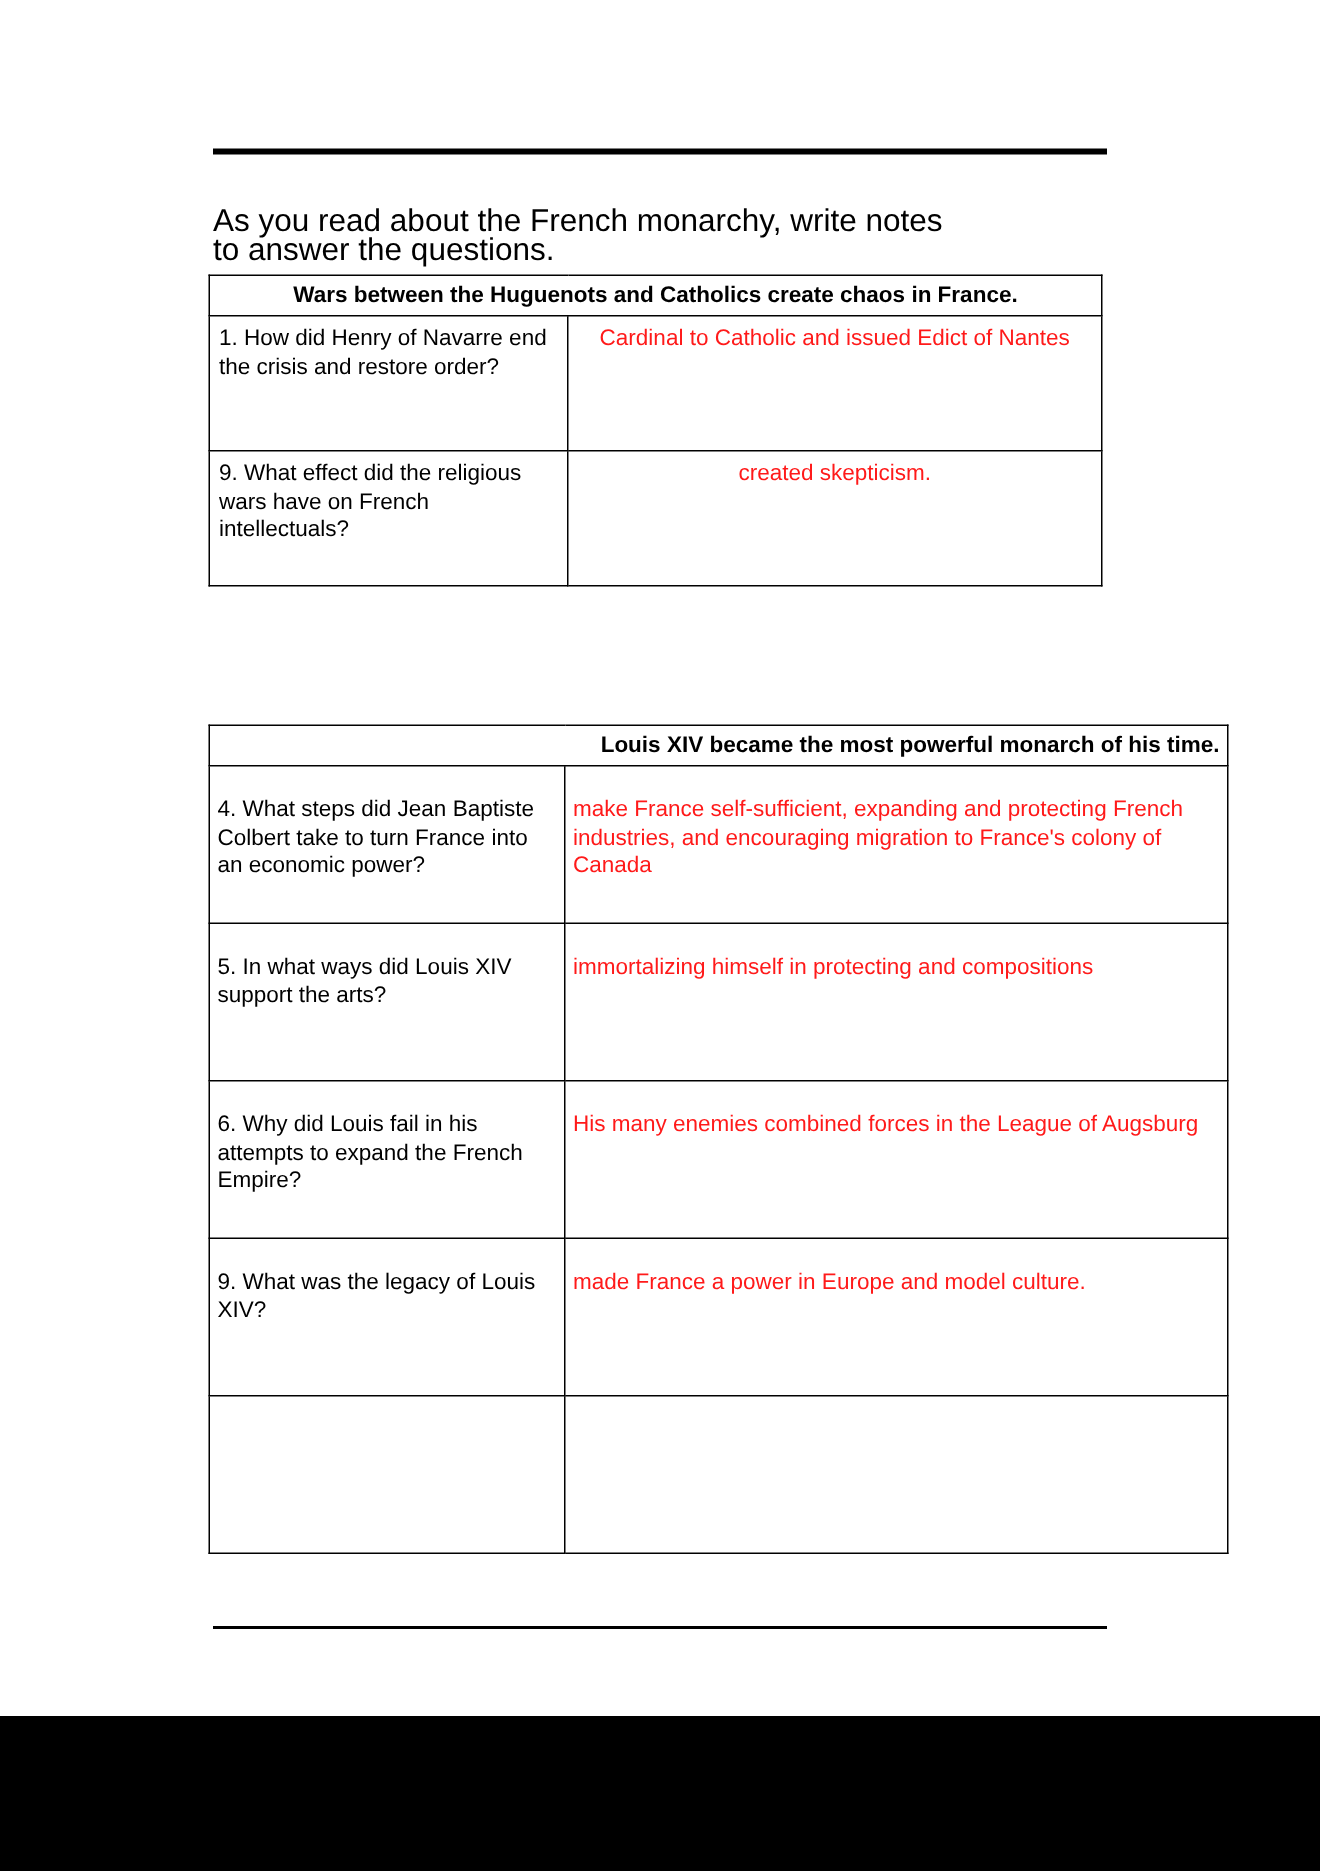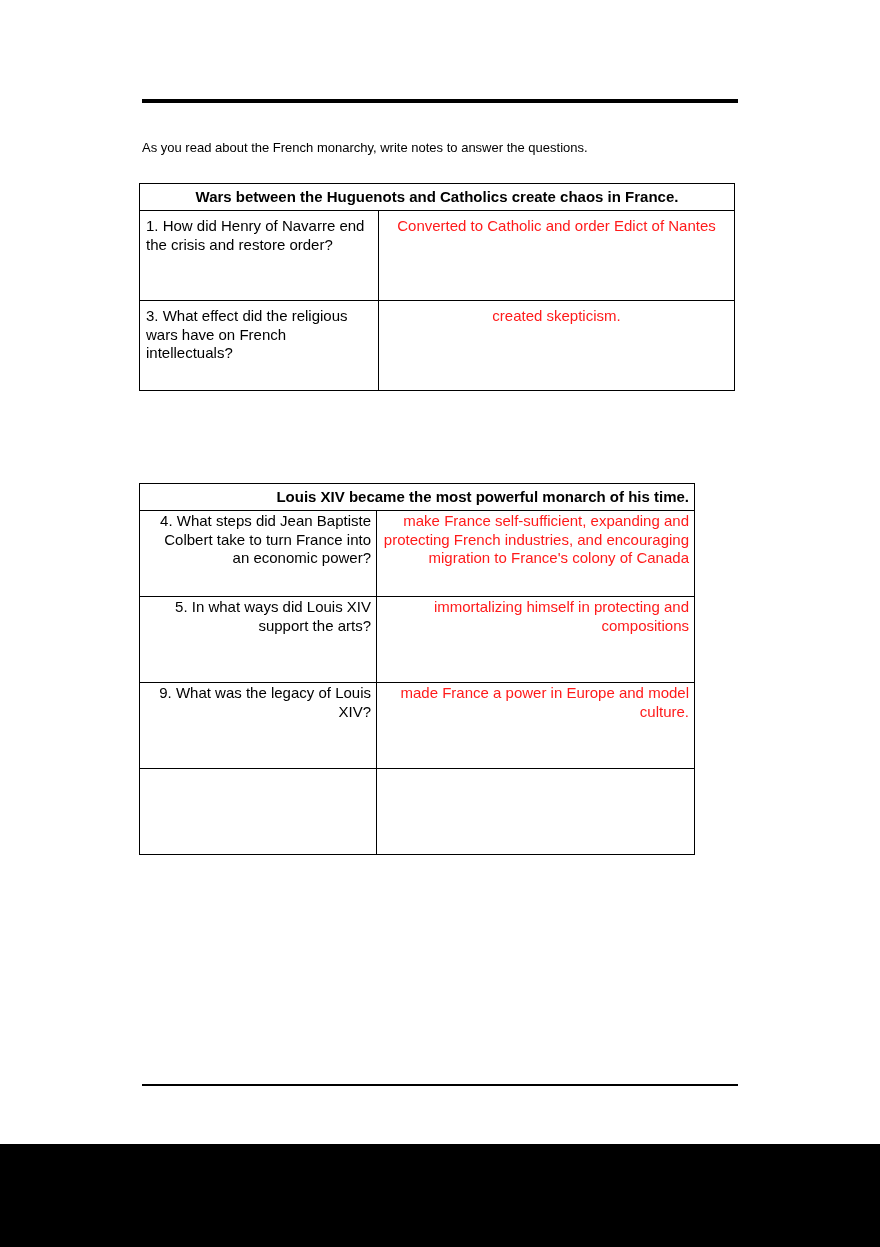--- a/index.html
+++ b/index.html
@@ -1,32 +1,32 @@
 <!DOCTYPE html>
 <html><head>
 <meta charset="utf-8">
 <style>
   html, body { margin:0; padding:0; }
   body { width:880px; height:1247px; background:#ffffff; position:relative; overflow:hidden;
          font-family:"Liberation Sans", sans-serif; color:#000; }
   .rule { position:absolute; background:#000; }
   .rule.top { left:142px; top:99px; width:596px; height:4px; }
   .rule.bottom { left:142px; top:1084px; width:596px; height:2px; }
-  .intro { position:absolute; left:142px; top:138px; width:500px; font-size:13px; line-height:19px; }
+  .intro { position:absolute; left:142px; top:138px; width:500px; font-size:21px; line-height:19px; }
   table.notes { position:absolute; border-collapse:collapse; table-layout:fixed; }
   table.notes td, table.notes th { border:1.5px solid #000; vertical-align:top; font-size:15px; line-height:18.5px; }
   table.notes th { font-weight:bold; height:26px; padding:0 5px; vertical-align:middle;margin-top:48px; }
   #t1 { left:139px; top:183px; width:596px; }
   #t1 th { text-align:center; }
   #t1 td { height:83px; padding:6px 6px 0 6px; }
   #t1 td.q { }
   #t1 td.a { text-align:center; }
-  #t2 { left:139px; top:483px; width:556px; }
+  #t2 { left:139px; top:483px; width:680px; }
   #t2 th { text-align:right; }
-  #t2 td { height:84px; padding:1px 5px 0 5px; text-align:right; }
+  #t2 td { height:84px; padding:20px 5px 0 5px; text-align:left; }
   .q { width:226px; }
   .a { color:#ff1a1a; }
   .blackband { position:absolute; left:0; top:1144px; width:880px; height:103px; background:#000; }
 </style>
 </head>
 <body>
 
 <div class="rule top"></div>
 
 <div class="intro">As you read about the French monarchy, write notes to answer the questions.</div>
@@ -35,24 +35,24 @@
   <colgroup>
       <col style="width:239px">
       <col>
     </colgroup>
   <tbody>
       <tr>
         <th colspan="2">Wars between the Huguenots and Catholics create chaos in France.</th>
       </tr>
   <tr>
     <td class="q">1.  How did Henry of Navarre end the crisis and restore order?</td>
-    <td class="a">Converted to Catholic and order Edict of Nantes</td>
+    <td class="a">Cardinal to Catholic and issued Edict of Nantes</td>
   </tr>
   <tr>
-    <td class="q">3.  What effect did the religious wars have on French intellectuals?</td>
+    <td class="q">9.  What effect did the religious wars have on French intellectuals?</td>
     <td class="a">created skepticism.</td>
   </tr>
 </tbody>
   </table>
 
 <table class="notes" id="t2">
   <colgroup>
       <col style="width:237px">
       <col>
     </colgroup>
@@ -62,20 +62,24 @@
       </tr>
   <tr>
     <td class="q">4.  What steps did Jean Baptiste Colbert take to turn France into an economic power?</td>
     <td class="a">make France self-sufficient, expanding and protecting French industries, and encouraging migration to France's colony of Canada</td>
   </tr>
   <tr>
     <td class="q">5.  In what ways did Louis XIV support the arts?</td>
     <td class="a">immortalizing himself in protecting and compositions</td>
   </tr>
   <tr>
+    <td class="q">6.  Why did Louis fail in his attempts to expand the French Empire?</td>
+    <td class="a">His many enemies combined forces in the League of Augsburg</td>
+  </tr>
+  <tr>
     <td class="q">9.  What was the legacy of Louis XIV?</td>
     <td class="a">made France a power in Europe and model culture.</td>
   </tr>
   <tr>
     <td class="q"></td>
     <td class="a"></td>
   </tr>
 </tbody>
   </table>
 

